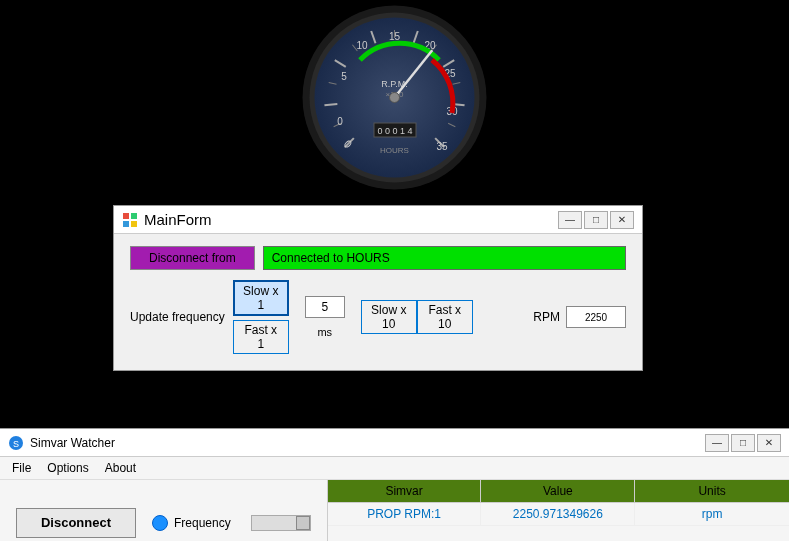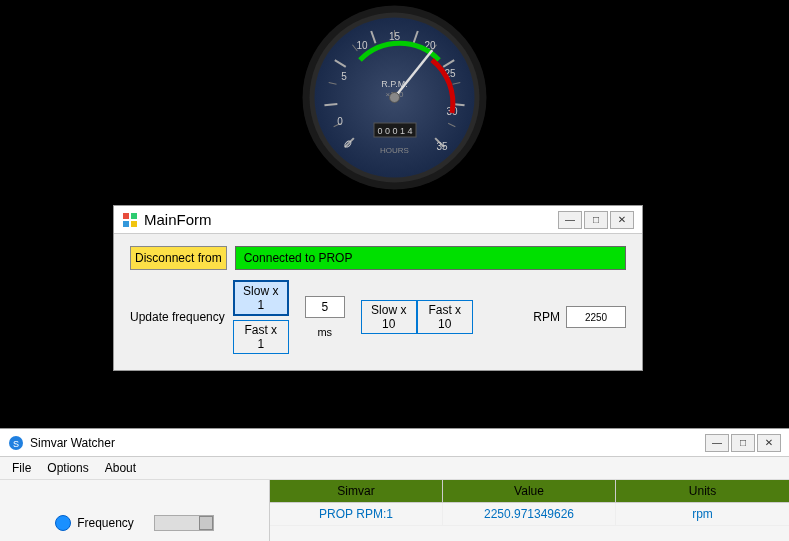--- a/index.html
+++ b/index.html
@@ -97,22 +97,22 @@
     }
 
     .row1 {
       display: flex;
       align-items: center;
       gap: 8px;
       margin-bottom: 10px;
     }
 
     .disconnect-btn {
-      padding: 4px 4px;
-      background: #fde047;
+      padding: 4px 18px;
+      background: #a21caf;
       border: 1px solid #888;
       cursor: pointer;
       font-size: 12px;
       white-space: nowrap;
     }
 
     .connected-field {
       flex: 1;
       padding: 3px 8px;
       background: #00e000;
@@ -423,21 +423,21 @@
       <button class="title-btn">—</button>
       <button class="title-btn">□</button>
       <button class="title-btn close-btn">✕</button>
     </div>
   </div>
 
   <div class="form-content">
 
     <div class="row1">
       <button class="disconnect-btn">Disconnect from</button>
-      <div class="connected-field">Connected to PROP</div>
+      <div class="connected-field">Connected to HOURS</div>
     </div>
 
     <div class="row2">
       <span class="update-freq-label">Update frequency</span>
 
       <div class="freq-buttons">
         <button class="freq-btn active">Slow x 1</button>
         <button class="freq-btn">Fast x 1</button>
       </div>
 
@@ -477,20 +477,21 @@
 
   <div class="simvar-menu-bar">
     <span class="menu-item">File</span>
     <span class="menu-item">Options</span>
     <span class="menu-item">About</span>
   </div>
 
   <div class="simvar-body">
     <div class="simvar-left">
       <div style="display:flex; gap:16px; align-items:center;">
+        <button class="disconnect-main-btn">Disconnect</button>
         <div style="display:flex; align-items:center; gap:20px;">
           <div style="display:flex; align-items:center; gap:6px;">
             <div class="freq-indicator"></div>
             <span>Frequency</span>
           </div>
           <div style="display:flex; align-items:center; gap:4px;">
             <div style="width:60px; height:16px; background:#ddd; border:1px solid #aaa; position:relative;">
               <div style="position:absolute; right:0; top:0; width:14px; height:14px; background:#c8c8c8; border:1px solid #888;"></div>
             </div>
           </div>

